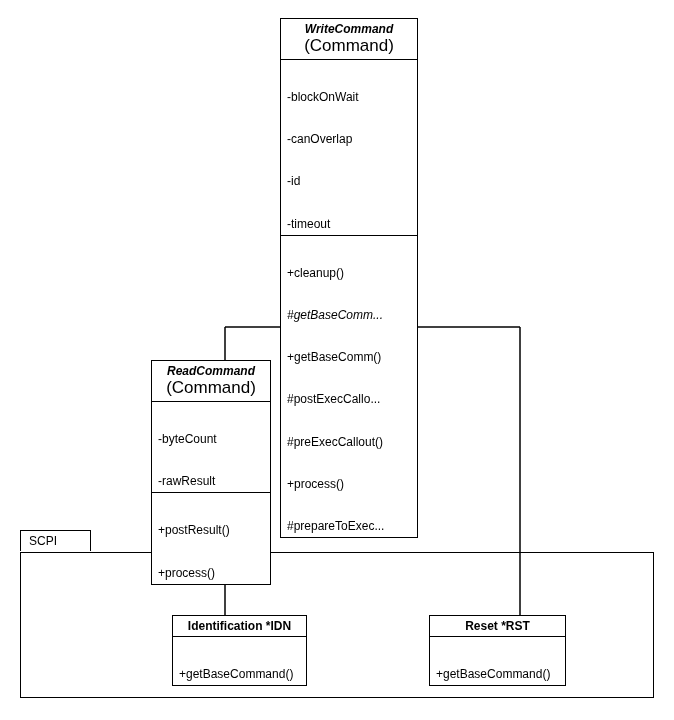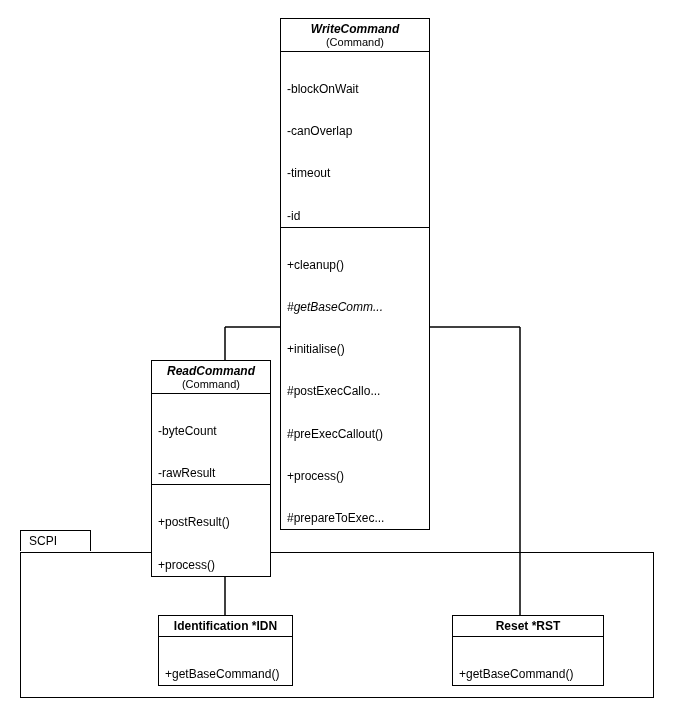--- a/index.html
+++ b/index.html
@@ -24,21 +24,21 @@
     background: #fff;
   }
   .section {
     border-bottom: 1.5px solid #000;
     padding: 3px 6px;
   }
   .section:last-child { border-bottom: none; }
   .title-section { text-align: center; }
   .class-name { font-weight: bold; }
   .abstract { font-style: italic; }
-  .stereo { font-size: 11px; }
+  .stereo { font-size: 17px; }
   .row { white-space: nowrap; line-height: 1.35; margin-top: 26px; }
 
   
   .pkg-tab {
     position: absolute;
     border: 1.5px solid #000;
     border-bottom: none;
     background: #fff;
     padding: 3px 8px;
   }
@@ -78,35 +78,35 @@
 
       <line x1="520" y1="327" x2="520" y2="615" stroke="#000" stroke-width="1.5"></line>
     </g>
 
     <g>
       <polygon points="225,496 217,512 233,512" fill="#fff" stroke="#000" stroke-width="1.5"></polygon>
       <line x1="225" y1="512" x2="225" y2="615" stroke="#000" stroke-width="1.5"></line>
     </g>
   </svg>
 
-  <div class="class-box" style="left:280px; top:18px; width:150px;">
+  <div class="class-box" style="left:280px; top:18px; width:138px;">
     <div class="section title-section">
       <div class="class-name abstract">WriteCommand</div>
       <div class="stereo">(Command)</div>
     </div>
     <div class="section">
       <div class="row">-blockOnWait</div>
       <div class="row">-canOverlap</div>
+      <div class="row">-id</div>
       <div class="row">-timeout</div>
-      <div class="row">-id</div>
     </div>
     <div class="section">
       <div class="row">+cleanup()</div>
       <div class="row abstract">#getBaseComm...</div>
-      <div class="row">+initialise()</div>
+      <div class="row">+getBaseComm()</div>
       <div class="row">#postExecCallo...</div>
       <div class="row">#preExecCallout()</div>
       <div class="row">+process()</div>
       <div class="row">#prepareToExec...</div>
     </div>
   </div>
 
   <div class="class-box" style="left:151px; top:360px; width:120px;">
     <div class="section title-section">
       <div class="class-name abstract">ReadCommand</div>
@@ -115,30 +115,30 @@
     <div class="section">
       <div class="row">-byteCount</div>
       <div class="row">-rawResult</div>
     </div>
     <div class="section">
       <div class="row">+postResult()</div>
       <div class="row">+process()</div>
     </div>
   </div>
 
-  <div class="class-box" style="left:158px; top:615px; width:135px;">
+  <div class="class-box" style="left:172px; top:615px; width:135px;">
     <div class="section title-section">
       <div class="class-name">Identification *IDN</div>
     </div>
     <div class="section">
       <div class="row">+getBaseCommand()</div>
     </div>
   </div>
 
-  <div class="class-box" style="left:452px; top:615px; width:152px;">
+  <div class="class-box" style="left:429px; top:615px; width:137px;">
     <div class="section title-section">
       <div class="class-name">Reset *RST</div>
     </div>
     <div class="section">
       <div class="row">+getBaseCommand()</div>
     </div>
   </div>
 
 </div>
 

